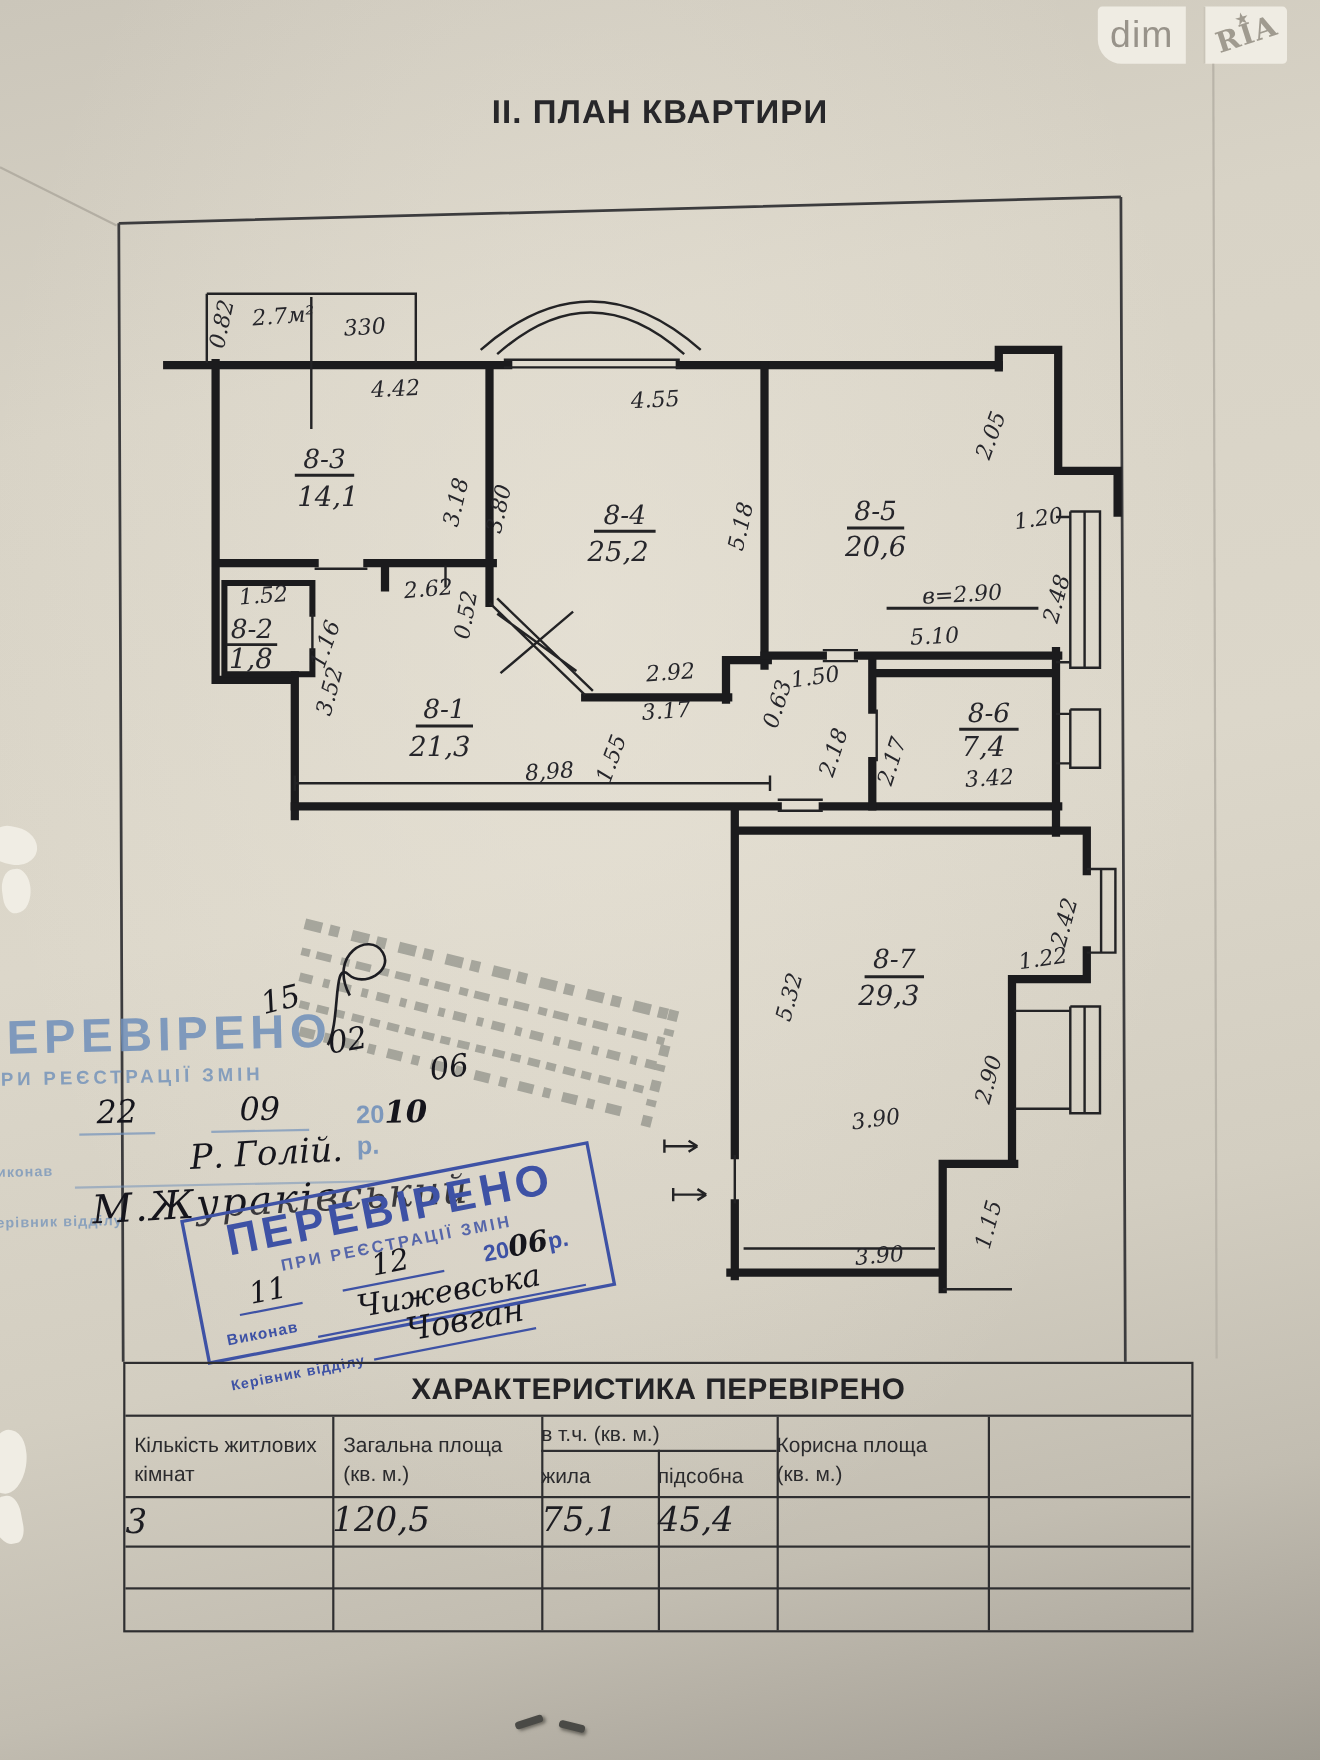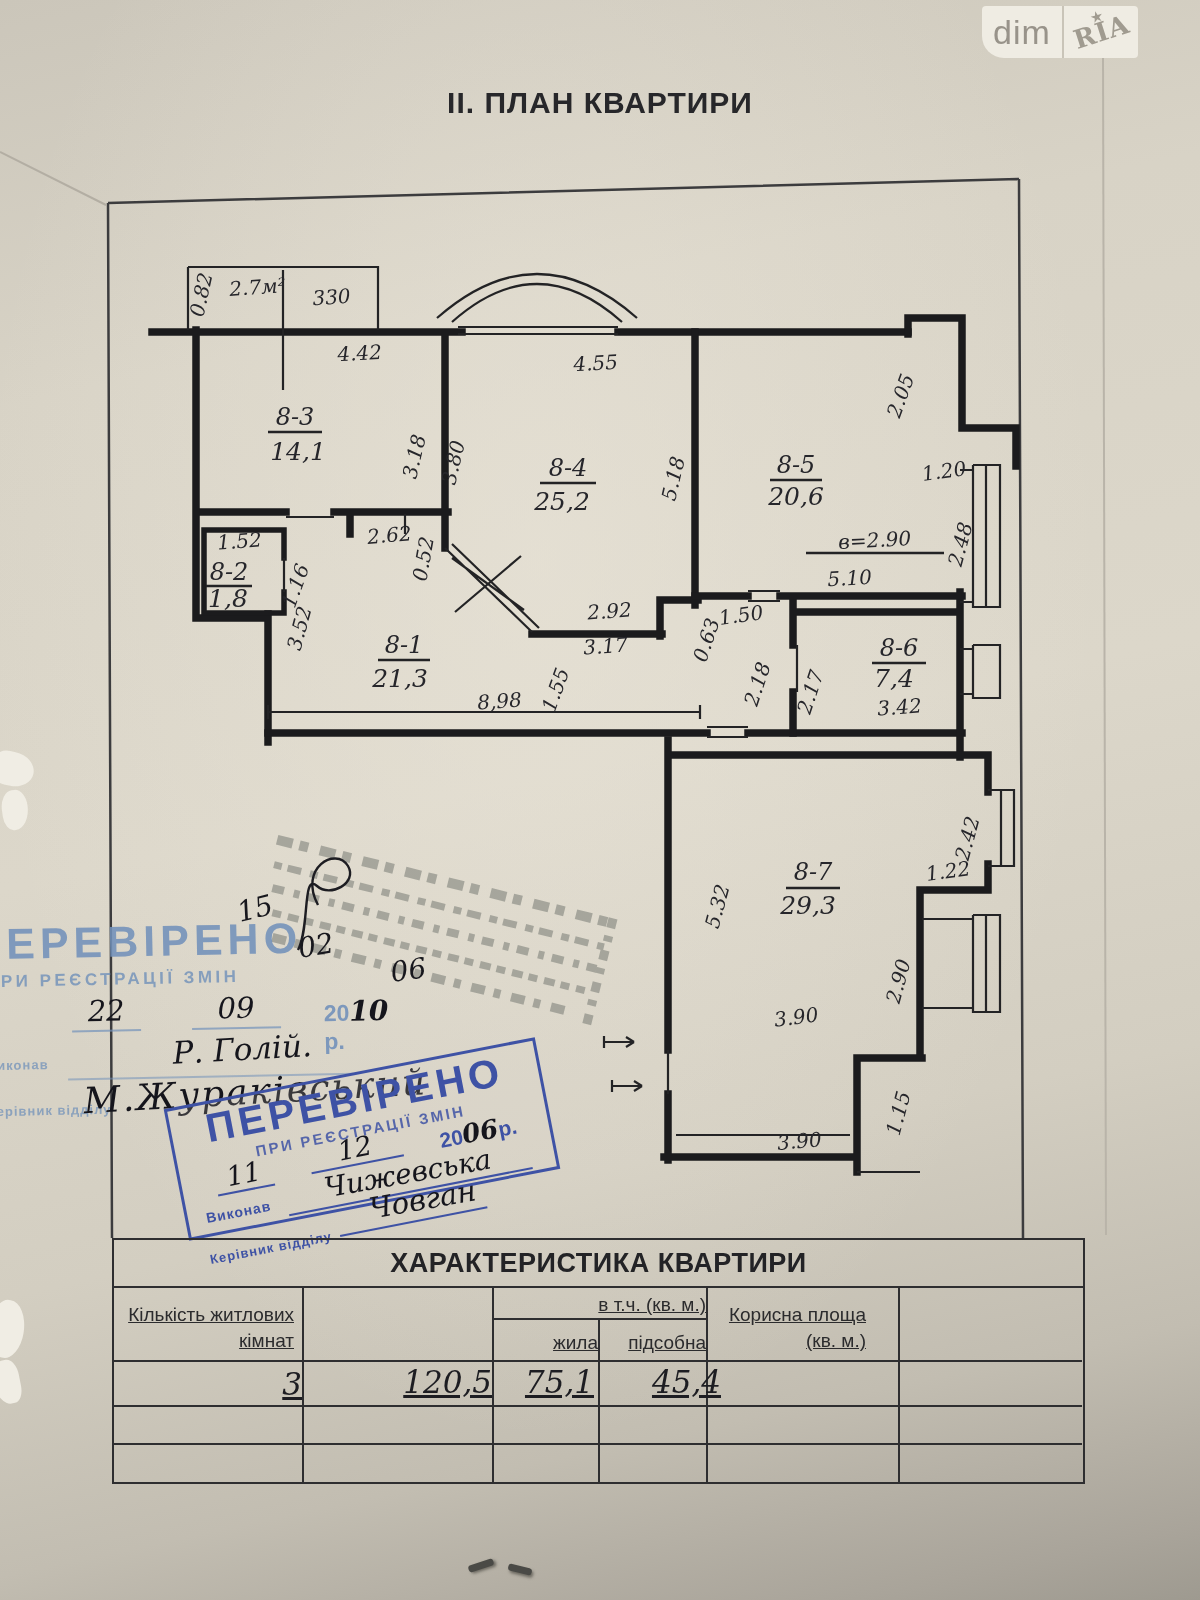--- a/index.html
+++ b/index.html
@@ -10,21 +10,21 @@
       radial-gradient(ellipse at 45% 35%, rgba(236,231,219,.55) 0%, rgba(236,231,219,0) 60%),
       linear-gradient(168deg,#cbc6ba 0%,#d8d3c6 22%,#dcd7ca 48%,#d3cec1 70%,#c2bdb1 85%,#a9a49a 96%,#9e9a90 100%);
   }
   .abs{position:absolute;}
   
   .page-title{left:0;top:86px;width:1200px;text-align:center;color:#27272a;}
   .page-title .t1{font-size:30px;font-weight:bold;letter-spacing:1px;}
   .page-title .t2{font-size:27px;font-weight:bold;letter-spacing:1px;margin-top:4px;}
   
   .wm{left:982px;top:6px;display:flex;}
-  .wm .box{background:rgba(240,237,229,.95);height:52px;display:flex;align-items:center;justify-content:center;}
+  .wm .box{background:rgba(240,237,229,.95);height:52px;display:flex;align-items:center;justify-content:center;margin-left:16px;}
   .wm .b1{width:80px;border-radius:4px 0 0 22px;}
   .wm .b2{width:74px;border-left:2px solid #c9c4b8;border-radius:0 4px 4px 0;position:relative;}
   .wm .dim{font-size:34px;color:#98938a;font-weight:500;letter-spacing:1px;}
   .wm .ria{font-family:"DejaVu Serif",serif;font-weight:bold;font-size:26px;color:#a09b90;transform:rotate(-18deg);letter-spacing:1px;}
   .wm .star{position:absolute;left:26px;top:2px;color:#a09b90;font-size:15px;transform:rotate(-15deg);}
   
   .stamp1{left:-28px;top:916px;width:440px;transform:rotate(-1.2deg);color:#7e9cc5;}
   .stamp1 .s-big{font-size:43px;font-weight:bold;letter-spacing:5px;color:rgba(114,145,186,.88);}
   .stamp1 .s-sub{font-size:17px;font-weight:bold;letter-spacing:3.5px;color:rgba(114,145,186,.82);margin-top:3px;padding-left:14px;}
   .s1-row{position:relative;height:46px;margin-top:4px;}
@@ -56,21 +56,21 @@
   .s2-ov{position:absolute;left:180px;top:118px;font-size:29px;transform:rotate(1deg);}
   .s2-hd{position:absolute;left:14px;top:146px;font-size:13px;font-weight:bold;letter-spacing:1px;}
   .s2-hd .line{display:inline-block;width:150px;border-top:2px solid #3e52a5;vertical-align:middle;margin-left:8px;}
   
   .tbl{left:112px;top:1238px;width:973px;height:246px;border:2.5px solid #2e2e30;box-sizing:border-box;}
   .tbl-title{height:46px;border-bottom:2.5px solid #2e2e30;display:flex;align-items:center;justify-content:center;
     font-size:27px;font-weight:bold;color:#232326;letter-spacing:.5px;}
   .tbl-body{position:relative;height:194px;font-size:19px;color:#2b2b2d;}
   .vline{position:absolute;top:0;bottom:0;border-left:2px solid #2e2e30;}
   .hline{position:absolute;border-top:2px solid #2e2e30;}
-  .cell{position:absolute;text-align:right;line-height:1.35;text-decoration:underline;}
+  .cell{position:absolute;text-align:left;line-height:1.35;}
   .val{font-family:"DejaVu Serif",serif;font-style:italic;font-size:31px;color:#1d1d22;}
   
   .tear{background:#f0ede4;}
   .staple{background:#4a4a46;box-shadow:2px 2px 3px rgba(60,58,52,.6);}
   svg text{font-family:"DejaVu Serif",serif;font-style:italic;fill:#26262b;}
   svg .dim{font-size:20px;}
   svg .rid{font-size:24px;}
   svg .rar{font-size:25px;}
   svg .note{fill:#17171d;}
 </style>
@@ -223,32 +223,33 @@
   <div class="s2-ex">
     <span class="lbl">Виконав</span>
     <span class="line"></span>
     <span class="hwk">Чижевська</span>
   </div>
   <div class="s2-ov hwk">Човган</div>
   <div class="s2-hd"><span>Керівник відділу</span><span class="line"></span></div>
 </div>
 
 <div class="abs tbl">
-  <div class="tbl-title">ХАРАКТЕРИСТИКА КВАРТИРИ</div>
+  <div class="tbl-title">ХАРАКТЕРИСТИКА ПЕРЕВІРЕНО</div>
   <div class="tbl-body">
     <div class="vline" style="left:188px"></div>
     <div class="vline" style="left:378px"></div>
     <div class="vline" style="left:484px;top:30px"></div>
     <div class="vline" style="left:592px"></div>
     <div class="vline" style="left:784px"></div>
     <div class="hline" style="left:378px;width:214px;top:30px"></div>
     <div class="hline" style="left:0;width:968px;top:72px"></div>
     <div class="hline" style="left:0;width:968px;top:117px"></div>
     <div class="hline" style="left:0;width:968px;top:155px"></div>
     <div class="cell" style="left:8px;top:14px;width:172px">Кількість житлових кімнат</div>
+    <div class="cell" style="left:198px;top:14px;width:170px">Загальна площа (кв. м.)</div>
     <div class="cell" style="left:378px;top:4px;width:214px">в т.ч. (кв. м.)</div>
     <div class="cell" style="left:378px;top:42px;width:106px">жила</div>
     <div class="cell" style="left:484px;top:42px;width:108px">підсобна</div>
     <div class="cell" style="left:592px;top:14px;width:160px">Корисна площа (кв. м.)</div>
     <div class="cell val" style="left:0;top:76px;width:188px">3</div>
     <div class="cell val" style="left:188px;top:74px;width:190px">120,5</div>
     <div class="cell val" style="left:378px;top:74px;width:102px">75,1</div>
     <div class="cell val" style="left:484px;top:74px;width:123px">45,4</div>
   </div>
 </div>

